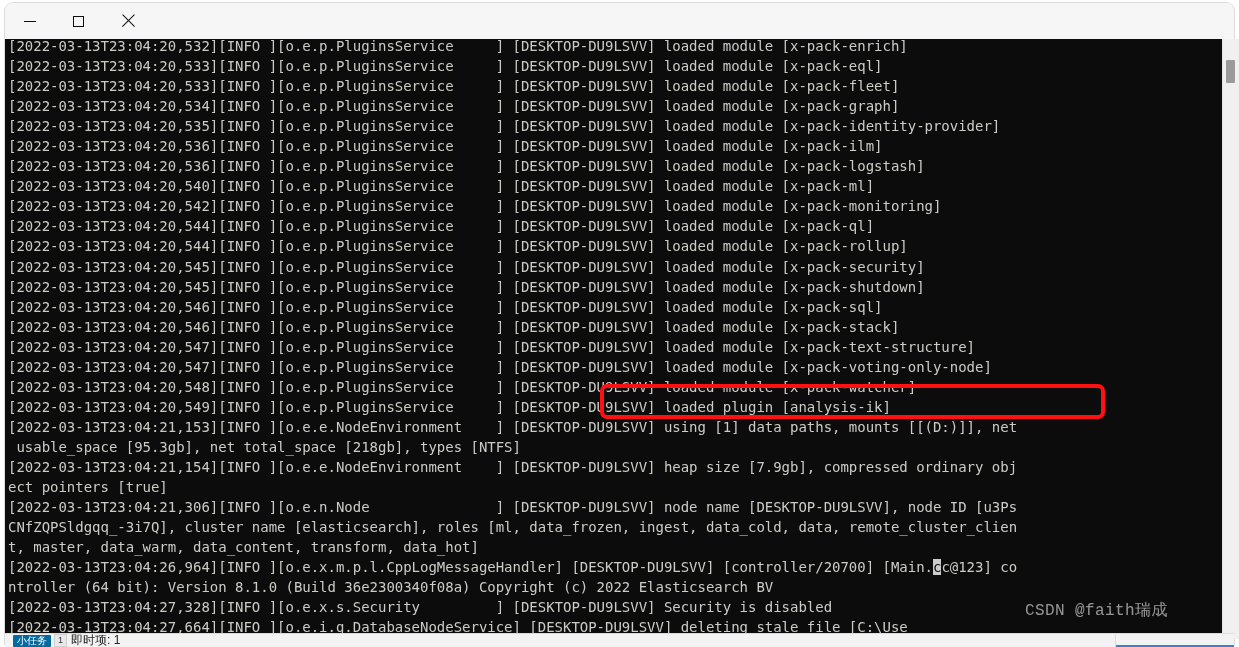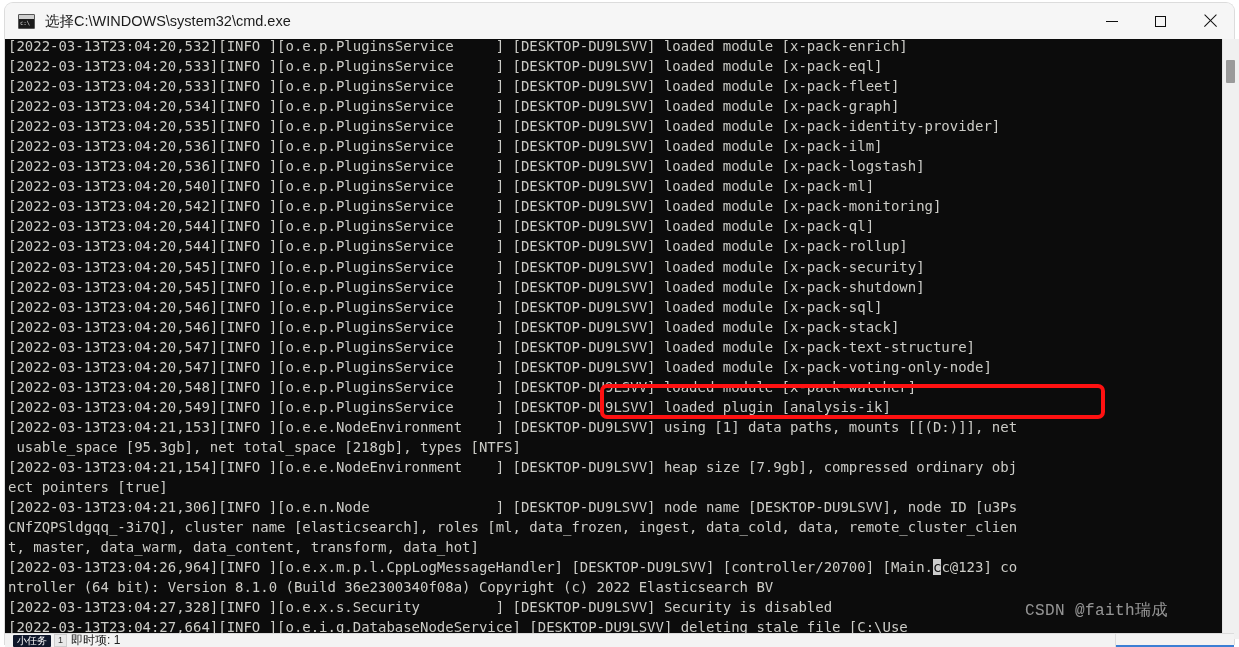--- a/index.html
+++ b/index.html
@@ -205,21 +205,21 @@
     width: 1229px; height: 14px;
     background: #f3f3f3;
     border-top: 1px solid #dcdcdc;
     box-sizing: border-box;
     display: flex;
     align-items: center;
     overflow: hidden;
   }
   #bottom-green {
     margin-left: 8px;
-    background: #0f172a;
+    background: #0369a1;
     color: #ffffff;
     font-size: 10px;
     line-height: 12px;
     padding: 0 4px;
     border-radius: 1px;
     white-space: nowrap;
   }
   #bottom-count {
     margin-left: 3px;
     background: #e9e9e9;
@@ -252,24 +252,20 @@
   }
 </style>
 </head>
 <body>
 
 <div id="window">
 
   <div id="frame-bg"></div>
 
   <div id="titlebar">
-    <div id="title-left">
-      <span class="cmd-icon"></span>
-      <span id="title-text">选择C:\WINDOWS\system32\cmd.exe</span>
-    </div>
     <div id="win-controls">
       <div class="win-btn">
         <span class="glyph-min"></span>
       </div>
       <div class="win-btn">
         <span class="glyph-max"></span>
       </div>
       <div class="win-btn">
         <span class="glyph-close"></span>
       </div>

